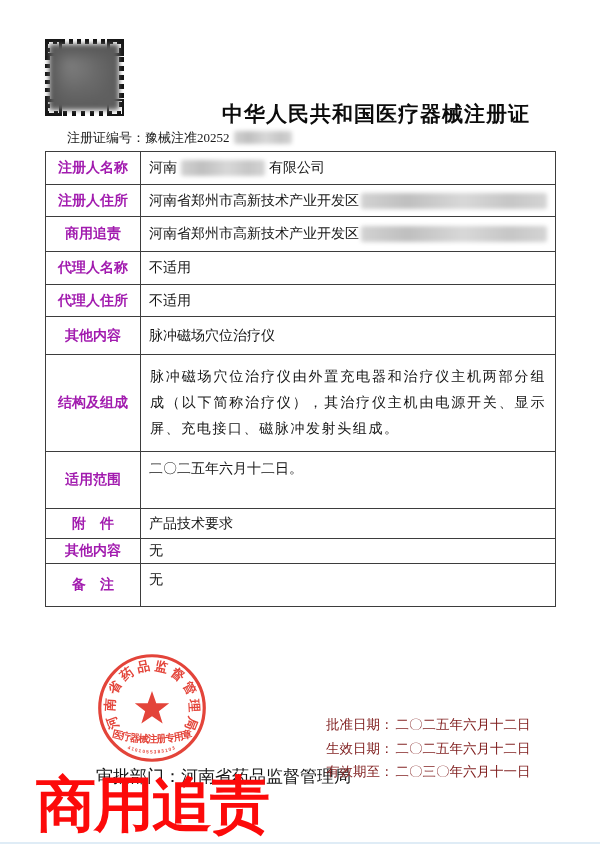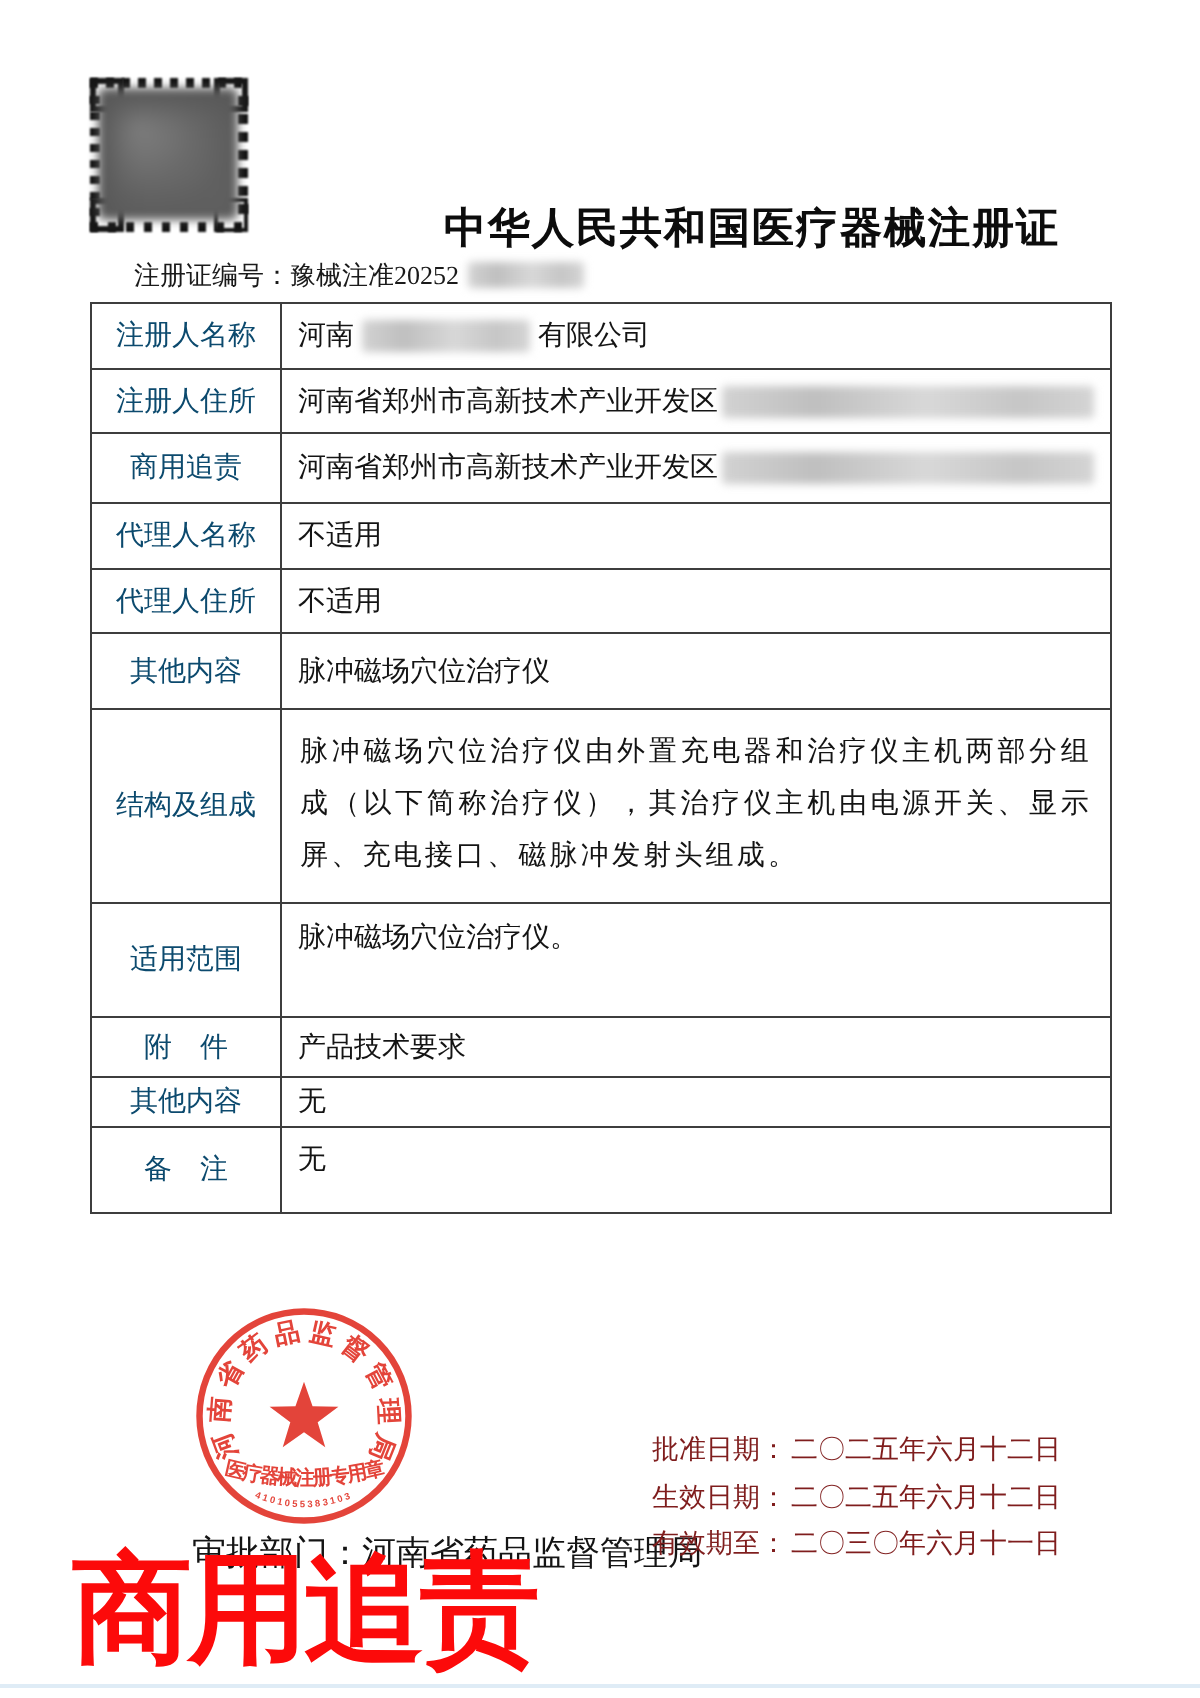--- a/index.html
+++ b/index.html
@@ -40,21 +40,21 @@
   .redact.company{width:84px;height:16px;margin:0 4px;}
   .redact.addr{width:196px;height:16px;margin-left:2px;}
   .redact.model{width:100px;height:17px;}
 
   
   .cert-table{position:absolute;left:45px;top:151px;width:511px;border:1.5px solid var(--table-border);}
   .row{display:flex;border-top:1px solid var(--table-border);}
   .row:first-child{border-top:none;}
   .cell{display:flex;align-items:center;}
   .cell.label{width:95px;flex:0 0 95px;justify-content:center;border-right:1px solid var(--table-border);
-    font-family:"Liberation Sans","DejaVu Sans",sans-serif;font-weight:normal;font-size:14px;color:#0c4a6e;
+    font-family:"Liberation Sans","DejaVu Sans",sans-serif;font-weight:bold;font-size:14px;color:#a21caf;
     text-align:center;}
   .cell.value{flex:1;padding:2px 8px;font-size:14px;color:#141414;white-space:nowrap;overflow:hidden;}
   .cell.value.para{white-space:normal;font-size:14px;line-height:26px;letter-spacing:1.6px;text-align:justify;padding:4px 9px;}
 
   
   .approval{position:absolute;left:96px;top:721px;font-size:17px;color:#141414;white-space:nowrap;margin-top:44px;}
   .dates{position:absolute;left:326px;top:713px;font-size:13.5px;color:#7f1d1d;line-height:23.5px;}
   .date-line{white-space:nowrap;}
   .date-line .dv{margin-left:2px;}
 
@@ -120,21 +120,21 @@
     <div class="row" style="height:38px">
       <div class="cell label">其他内容</div>
       <div class="cell value">脉冲磁场穴位治疗仪</div>
     </div>
     <div class="row" style="height:97px">
       <div class="cell label">结构及组成</div>
       <div class="cell value para">脉冲磁场穴位治疗仪由外置充电器和治疗仪主机两部分组成（以下简称治疗仪），其治疗仪主机由电源开关、显示屏、充电接口、磁脉冲发射头组成。</div>
     </div>
     <div class="row" style="height:57px">
       <div class="cell label">适用范围</div>
-      <div class="cell value" style="align-items:flex-start;padding-top:8px">脉冲磁场穴位治疗仪。</div>
+      <div class="cell value" style="align-items:flex-start;padding-top:8px">二〇二五年六月十二日。</div>
     </div>
     <div class="row" style="height:30px">
       <div class="cell label">附　件</div>
       <div class="cell value">产品技术要求</div>
     </div>
     <div class="row" style="height:25px">
       <div class="cell label">其他内容</div>
       <div class="cell value">无</div>
     </div>
     <div class="row" style="height:43px">

